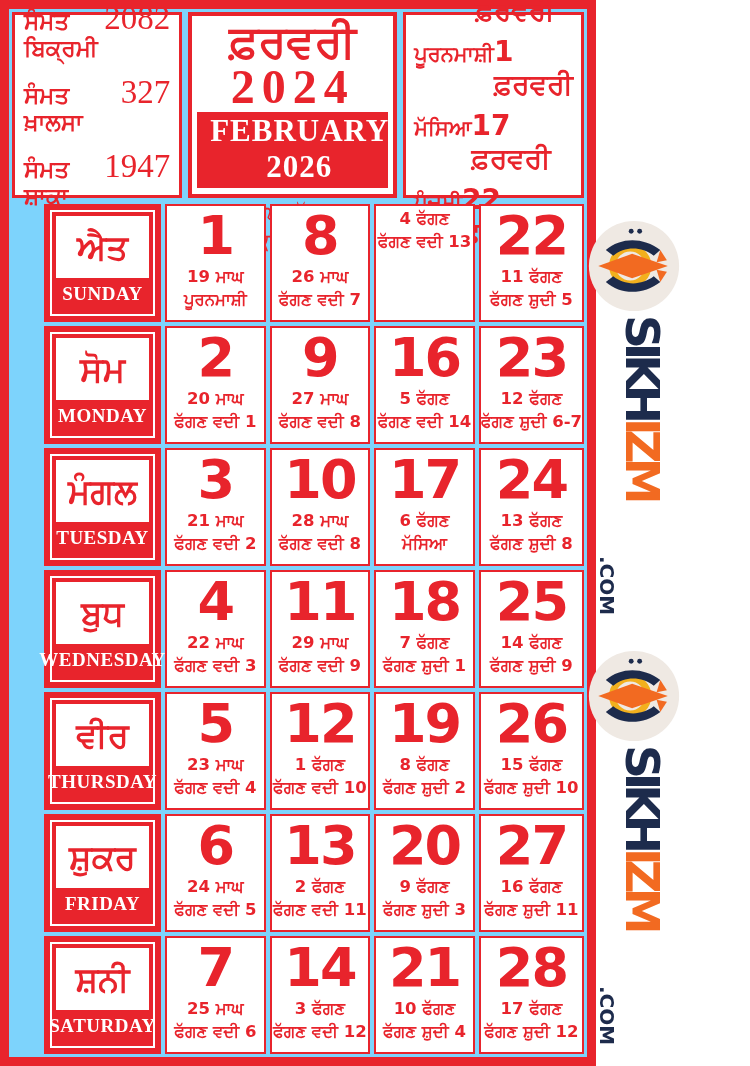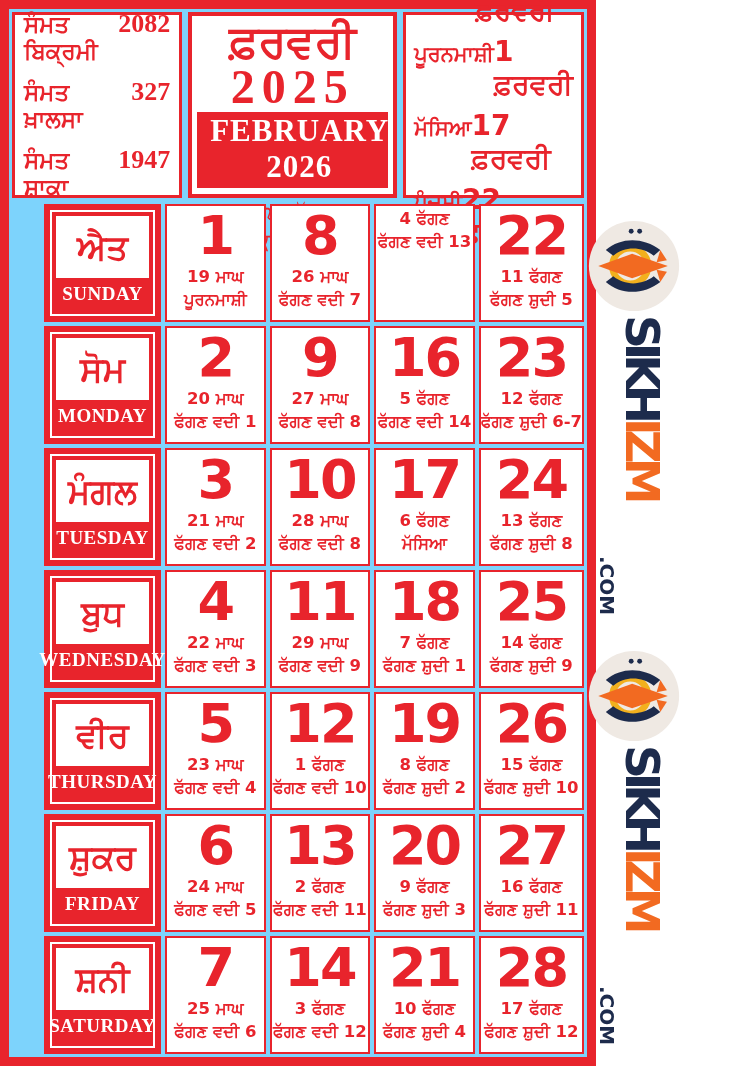--- a/index.html
+++ b/index.html
@@ -8,21 +8,21 @@
   *{box-sizing:border-box; margin:0; padding:0;}
   body{width:750px; height:1066px; font-family:"DejaVu Sans", sans-serif; background:#fff;}
   .page{width:596px; height:1066px; border:9px solid var(--red); background:#7dd3fc; display:flex; flex-direction:column;}
 
   
   .header{height:192px; flex:0 0 auto; display:flex;}
   .panel{border:3px solid var(--red); margin:3px; background:#fff;}
   .stats-panel{width:212px; display:flex; flex-direction:column; justify-content:center; gap:12px; padding:0 9px;}
   .stat-row{display:flex; justify-content:space-between; align-items:baseline; color:var(--red);}
   .stat-label{font-size:23px; font-weight:700;}
-  .stat-value{font-family:"Liberation Serif", serif; font-size:26px; font-weight:700;}
+  .stat-value{font-family:"Liberation Serif", serif; font-size:33px; font-weight:400;}
   .center-panel{flex:1; border-width:4px; text-align:center; display:flex; flex-direction:column; padding:2px 0;}
   .title-pa{font-size:45px; font-weight:800; color:var(--red); line-height:1.05;}
   .title-year{font-family:"Liberation Serif", serif; font-size:48px; font-weight:800; color:var(--red); line-height:0.92; letter-spacing:7px;}
   .band{background:var(--red); color:#fff; font-family:"Liberation Serif", serif; font-weight:700; font-size:31px; margin:3px 5px 0 5px; padding:1px 0 3px 13px; letter-spacing:1px;}
   .subtitle{color:var(--red); font-size:24px; font-weight:400; padding-top:12px;}
   .events-panel{width:214px; display:flex; flex-direction:column; justify-content:center; gap:7px; padding:0 8px;}
   .event-row{display:flex; justify-content:center; align-items:baseline; color:var(--red);}
   .event-label{font-size:21px; font-weight:700;}
   .event-value{font-size:28px; font-weight:700;}
 
@@ -65,21 +65,21 @@
         <span class="stat-value">327</span>
       </div>
       <div class="stat-row">
         <span class="stat-label">ਸੰਮਤ ਸ਼ਾਕਾ</span>
         <span class="stat-value">1947</span>
       </div>
     </div>
 
     <div class="panel center-panel">
       <div class="title-pa">ਫ਼ਰਵਰੀ</div>
-      <div class="title-year">2025</div>
+      <div class="title-year">2024</div>
       <div class="band">FEBRUARY 2026</div>
       <div class="subtitle">ਮਾਘ-ਫੱਗਣ ਨਾਨਕਸ਼ਾਹੀ 557</div>
     </div>
 
     <div class="panel events-panel">
       <div class="event-row">
         <span class="event-label">ਸੰਗਰਾਂਦ</span>
         <span class="event-value">12 ਫ਼ਰਵਰੀ</span>
       </div>
       <div class="event-row">

